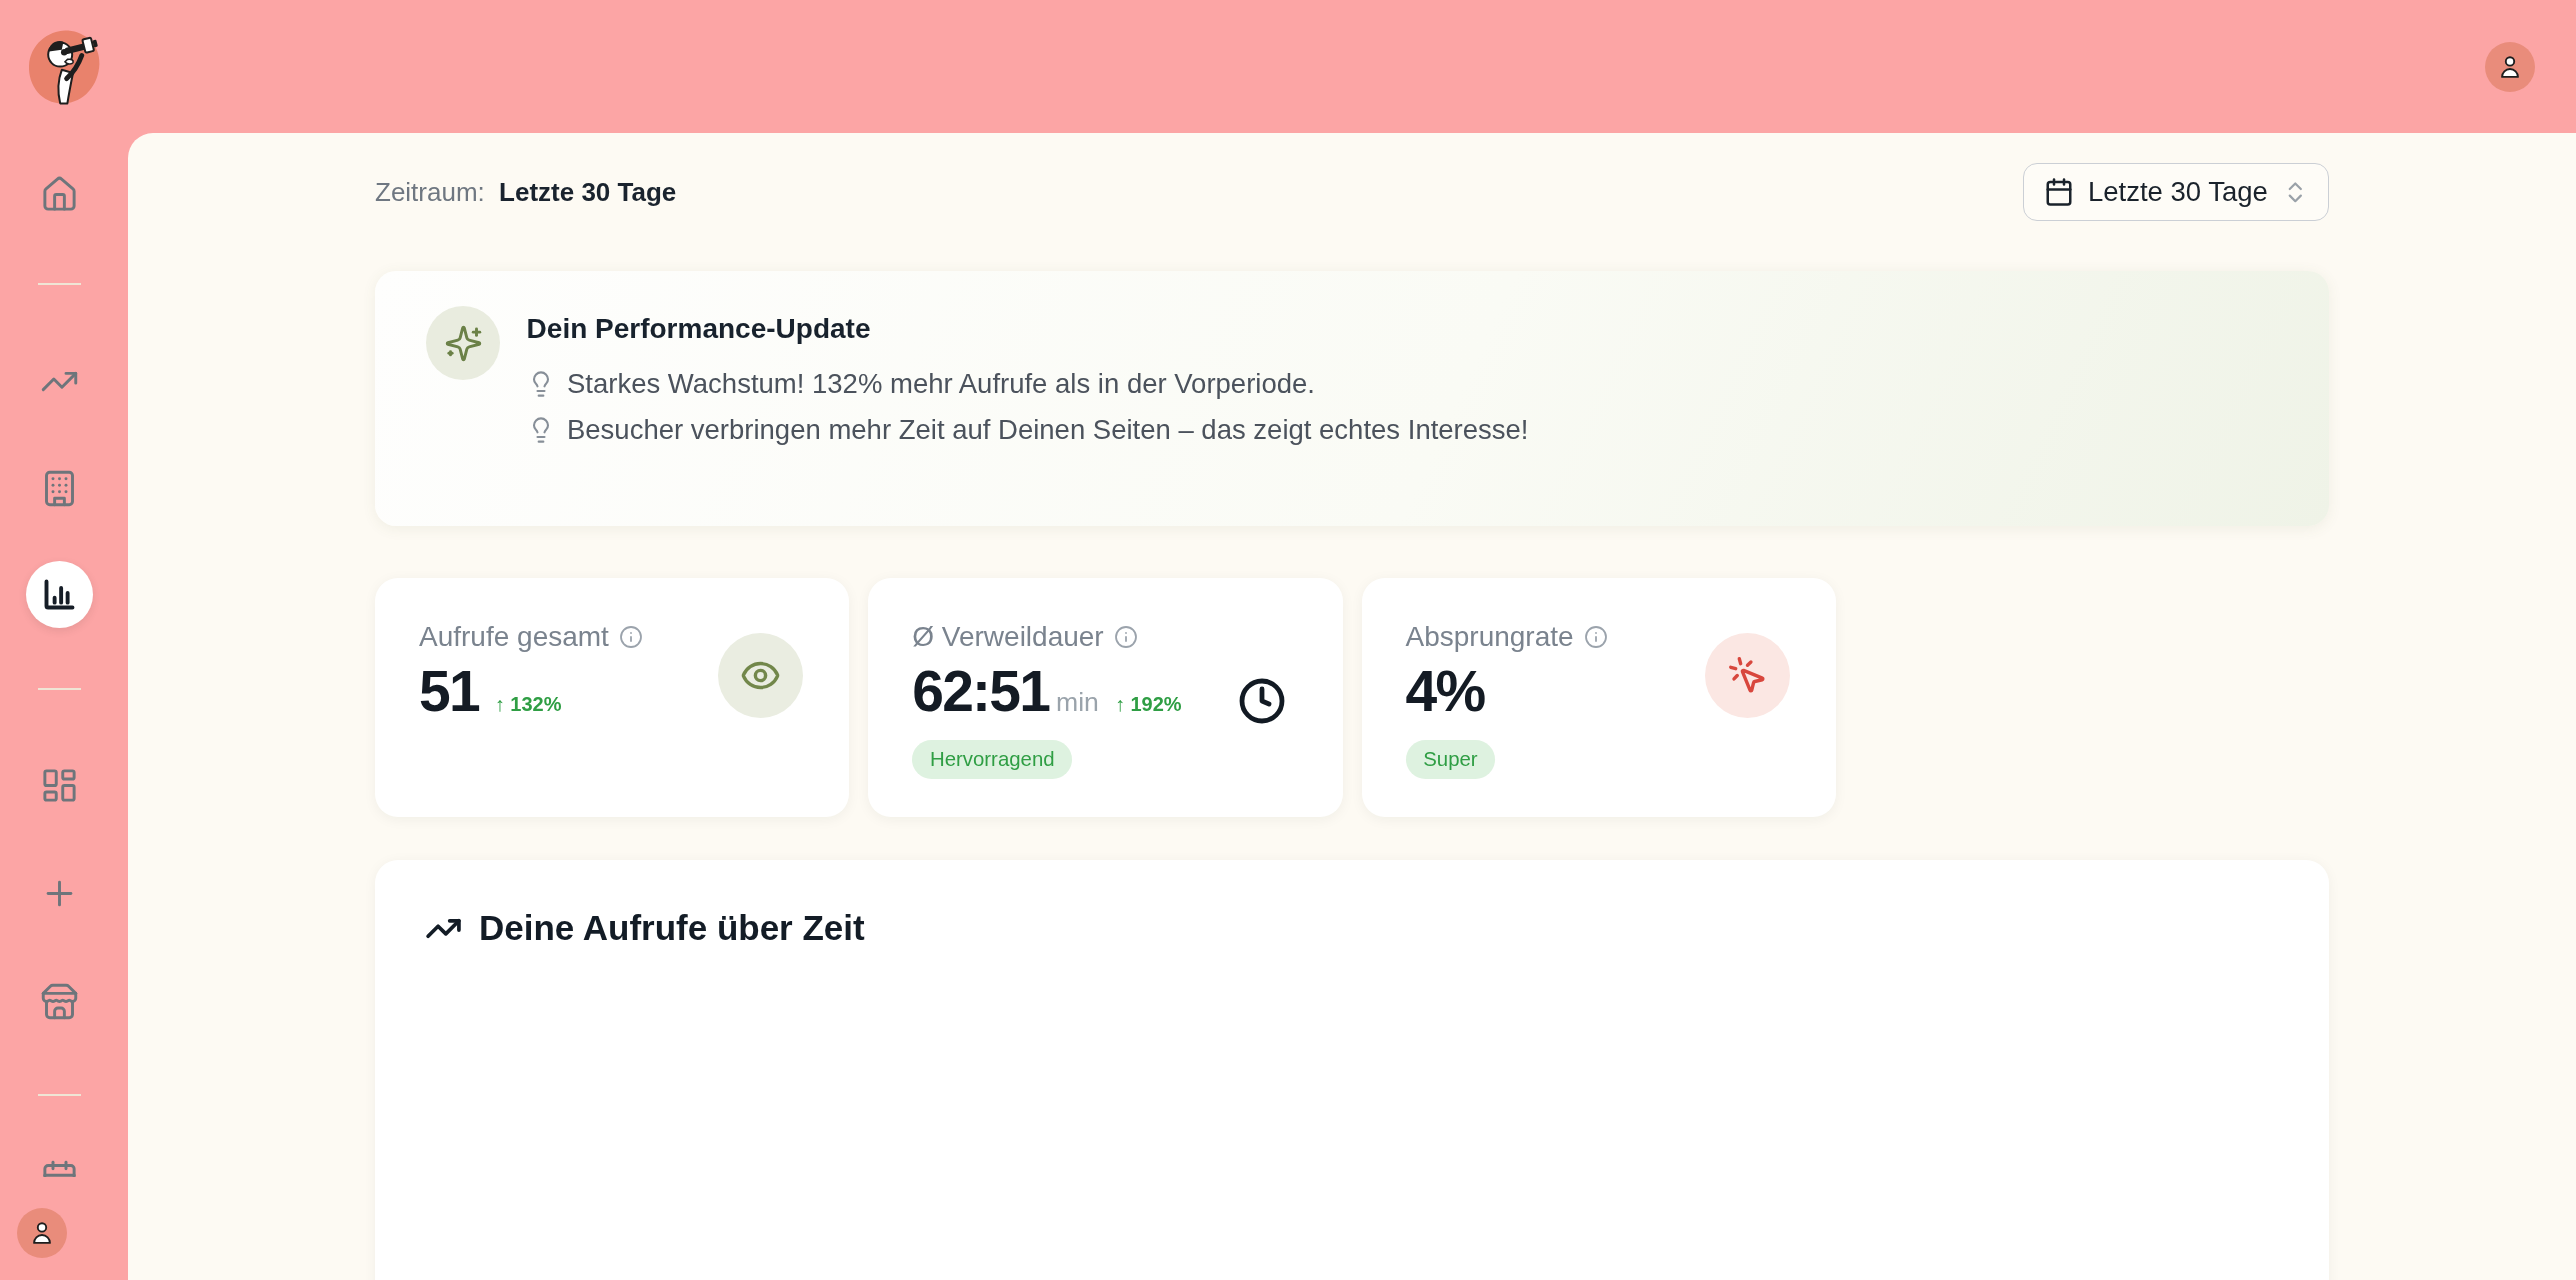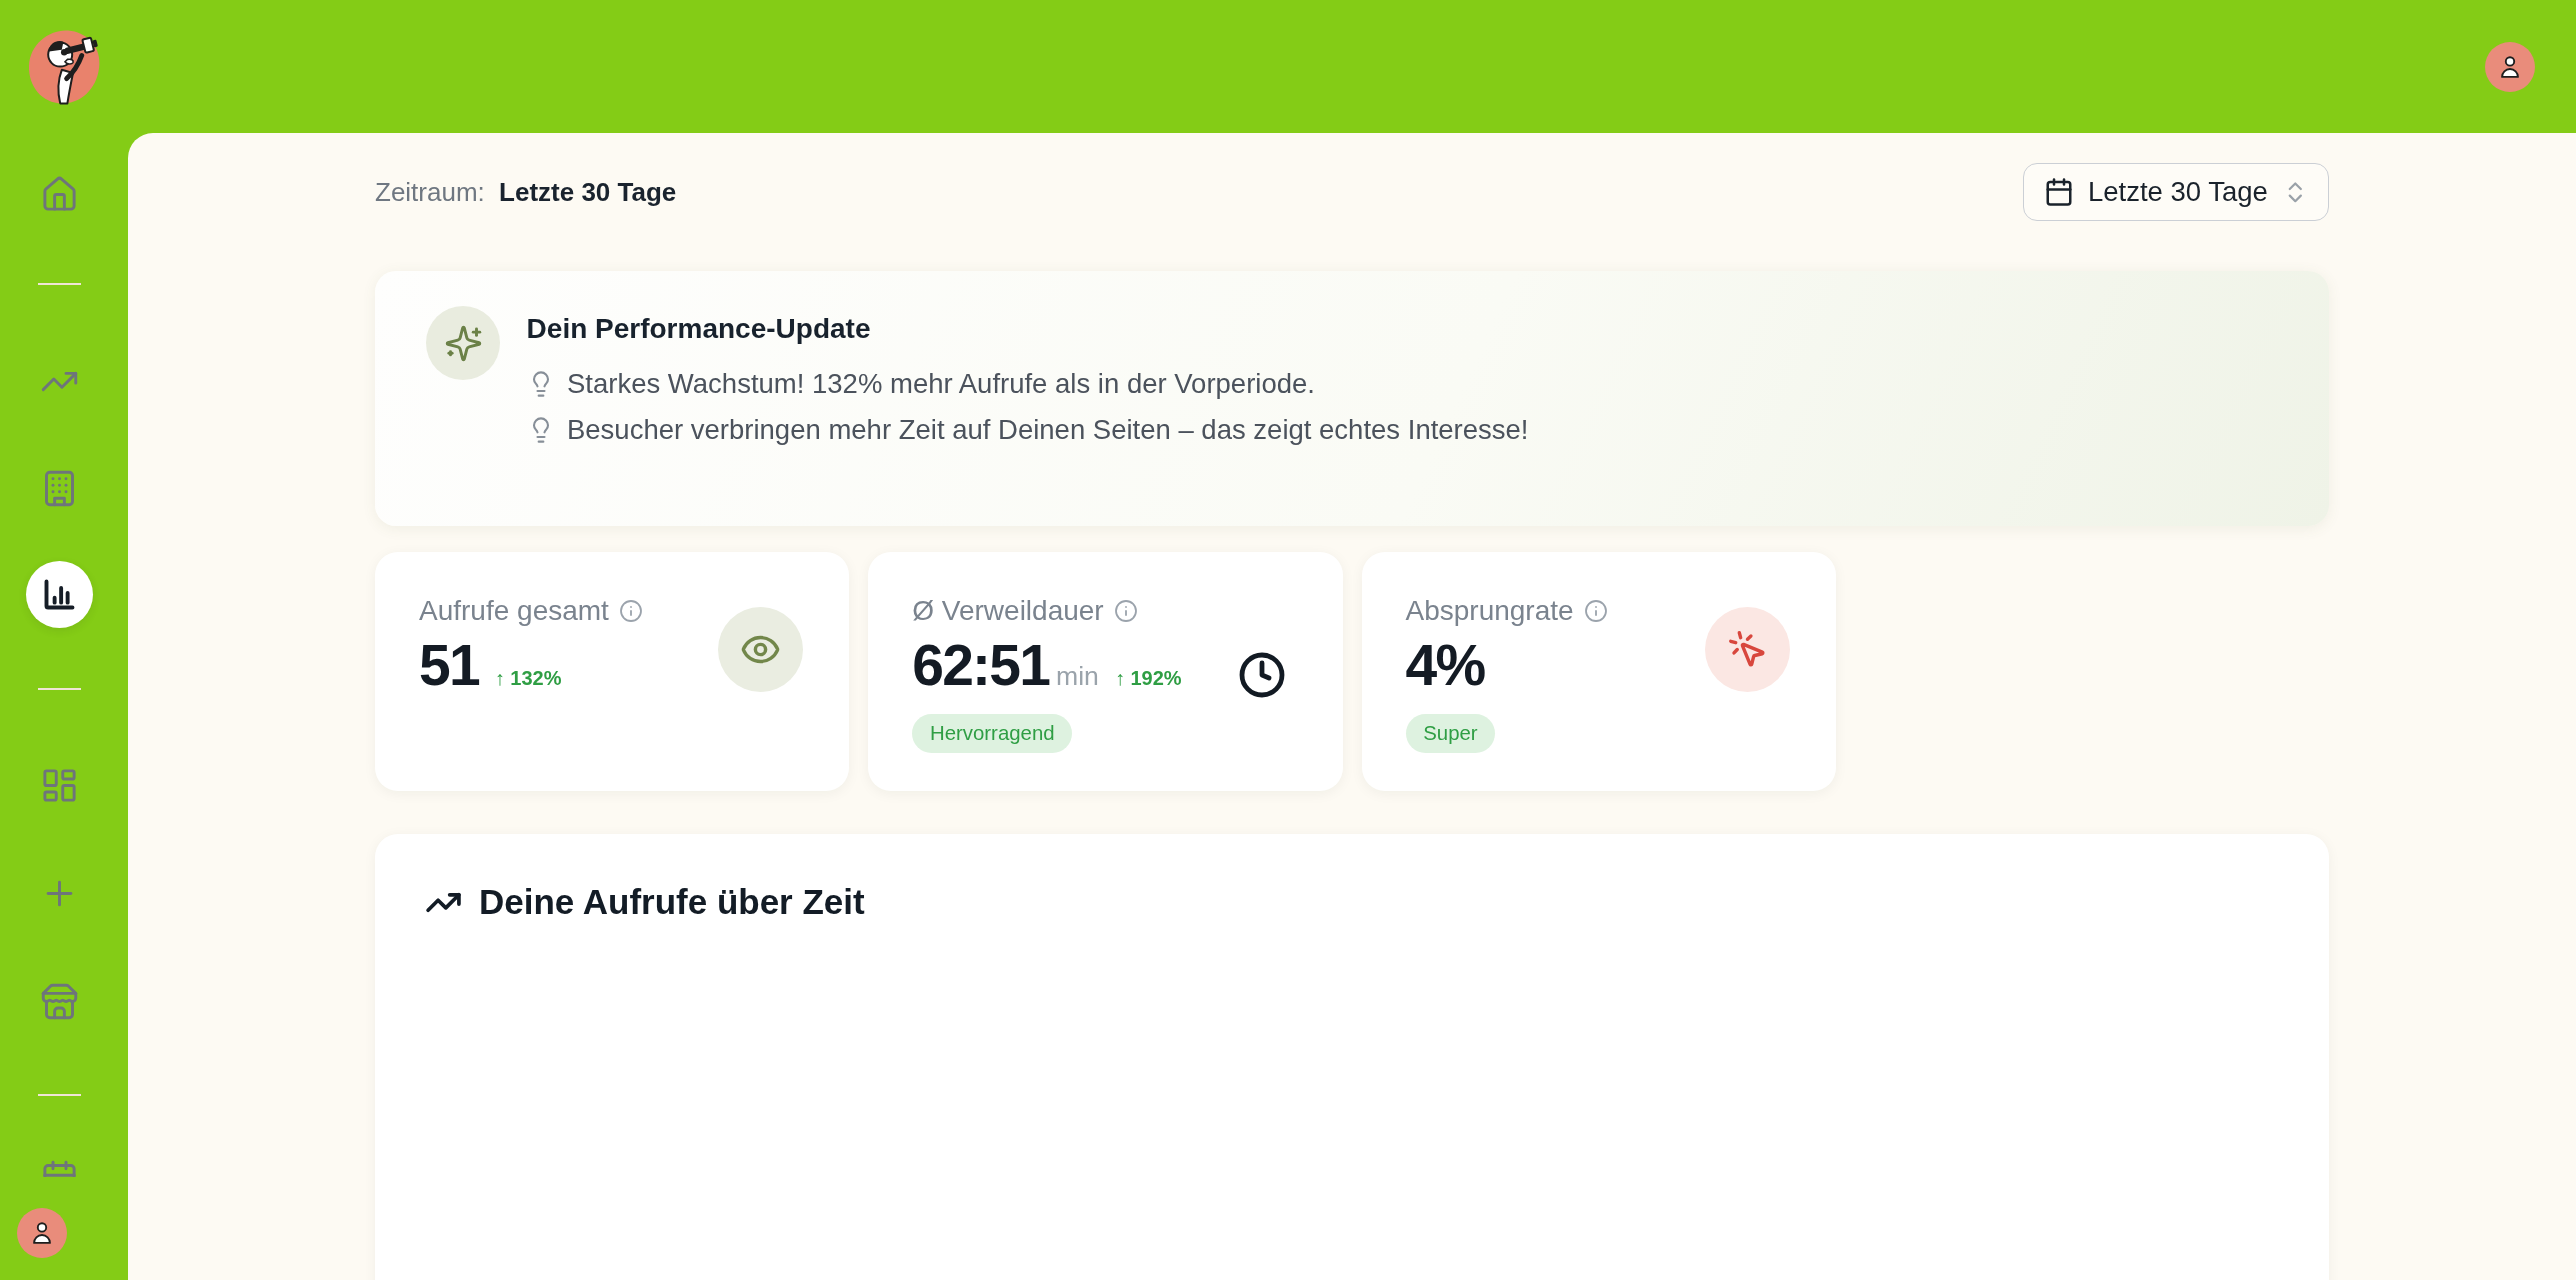--- a/index.html
+++ b/index.html
@@ -1,19 +1,19 @@
 <!DOCTYPE html>
 <html lang="de" style="font-size:14px"><head>
 <meta charset="utf-8">
 <style>
   html,body{margin:0;padding:0;background:#FAF1E4;}
   *{box-sizing:border-box;}
   .app{
     position:relative;width:2576px;height:1281px;overflow:hidden;
-    background:#84cc16;font-family:"Liberation Sans",sans-serif;color:#141B24;
+    background:#fca5a5;font-family:"Liberation Sans",sans-serif;color:#141B24;
   }
   
   .topbar{position:absolute;top:0;left:0;width:100%;height:133px;display:flex;align-items:center;justify-content:space-between;padding:0 41px 0 25px;}
   .logo{width:80px;height:76px;cursor:pointer;background:none;border:none;padding:0;}
   .avatar-btn{width:50px;height:50px;border-radius:50%;background:#E98C7B;border:none;display:grid;place-items:center;cursor:pointer;padding:0;}
   .avatar-btn svg{width:28px;height:28px;}
   
   .sidebar{position:absolute;top:133px;left:0;width:128px;height:1148px;}
   .side-item{position:absolute;left:40px;width:39px;height:39px;border:none;background:none;padding:0;cursor:pointer;color:#6E757B;}
   .side-item svg{width:39px;height:39px;display:block;}
@@ -39,21 +39,21 @@
   .insight{margin-top:50px;height:255px;border-radius:21px;display:flex;
     background:linear-gradient(115deg,#FEFEFD 0%,#FAFBF5 55%,#EFF3E7 100%);
     box-shadow:0 2.7px 14px rgba(90,100,60,.08);padding:35px 43px 0 51px;}
   .insight-icon{flex:0 0 74px;width:74px;height:74px;border-radius:50%;background:#E9ECDF;display:grid;place-items:center;color:#6B8147;}
   .insight-icon svg{width:39px;height:39px;}
   .insight-body{margin-left:26.6px;padding-top:7px;}
   .insight-title{font-size:28px;font-weight:700;color:#18222D;margin:0 0 23px 0;}
   .tip{display:flex;align-items:center;gap:12.4px;height:32px;margin-bottom:14px;font-size:27.5px;color:#4B525C;white-space:nowrap;}
   .tip svg{width:28px;height:28px;color:#878F98;flex:0 0 28px;}
   
-  .stats{margin-top:26px;display:grid;grid-template-columns:repeat(4,1fr);gap:19px;}
+  .stats{margin-top:52px;display:grid;grid-template-columns:repeat(4,1fr);gap:19px;}
   .card{position:relative;height:239px;background:#FFFFFF;border-radius:23px;box-shadow:0 2.7px 12.4px rgba(25,30,20,.05);padding:43px 39px 0 44px;}
   .card-label{display:flex;align-items:center;gap:10.6px;font-size:28px;color:#7A838E;white-space:nowrap;}
   .card-label svg{width:24px;height:24px;color:#9BA3AC;cursor:pointer;}
   .value-row{display:flex;align-items:baseline;margin-top:7px;}
   .value{font-size:57px;font-weight:800;letter-spacing:-1.8px;color:#141B24;line-height:1.1;}
   .unit{font-size:26.6px;color:#9AA3AB;margin-left:7px;}
   .delta{font-size:20px;color:#2F9E44;margin-left:16px;font-weight:700;white-space:nowrap;}
   .badge{display:inline-block;margin-top:17.7px;font-size:20.4px;font-weight:400;color:#2F9E44;background:#DEF2E0;border-radius:885px;padding:8px 17.7px;}
   .stat-bubble{position:absolute;right:46px;top:55px;width:85px;height:85px;border-radius:50%;display:grid;place-items:center;}
   .stat-bubble svg{width:41px;height:41px;}

